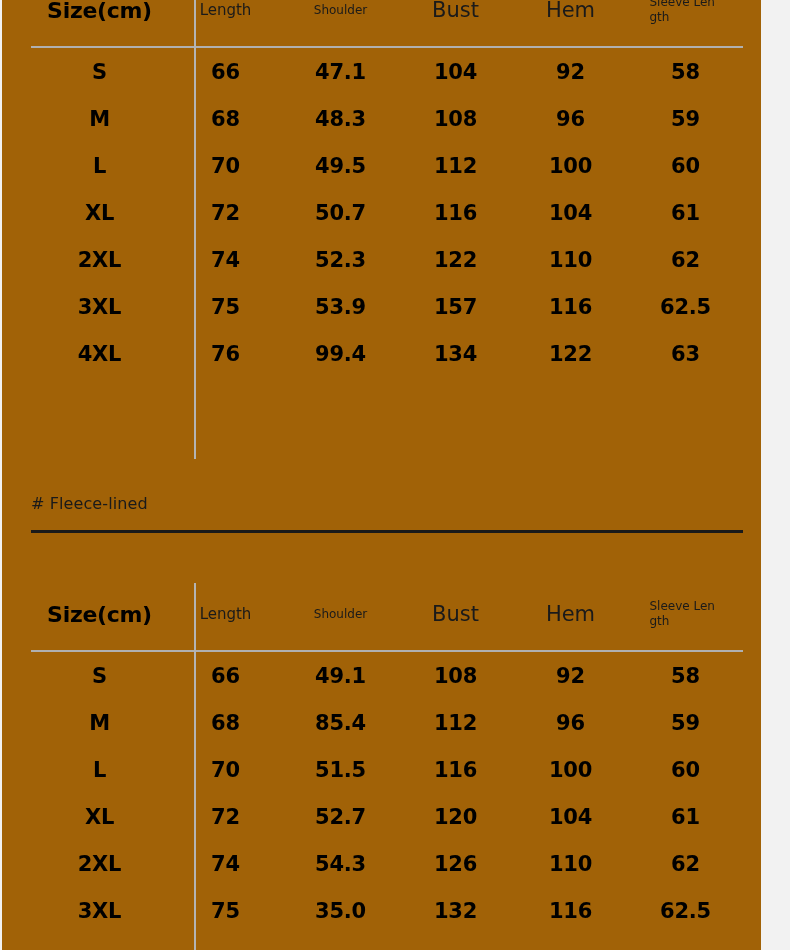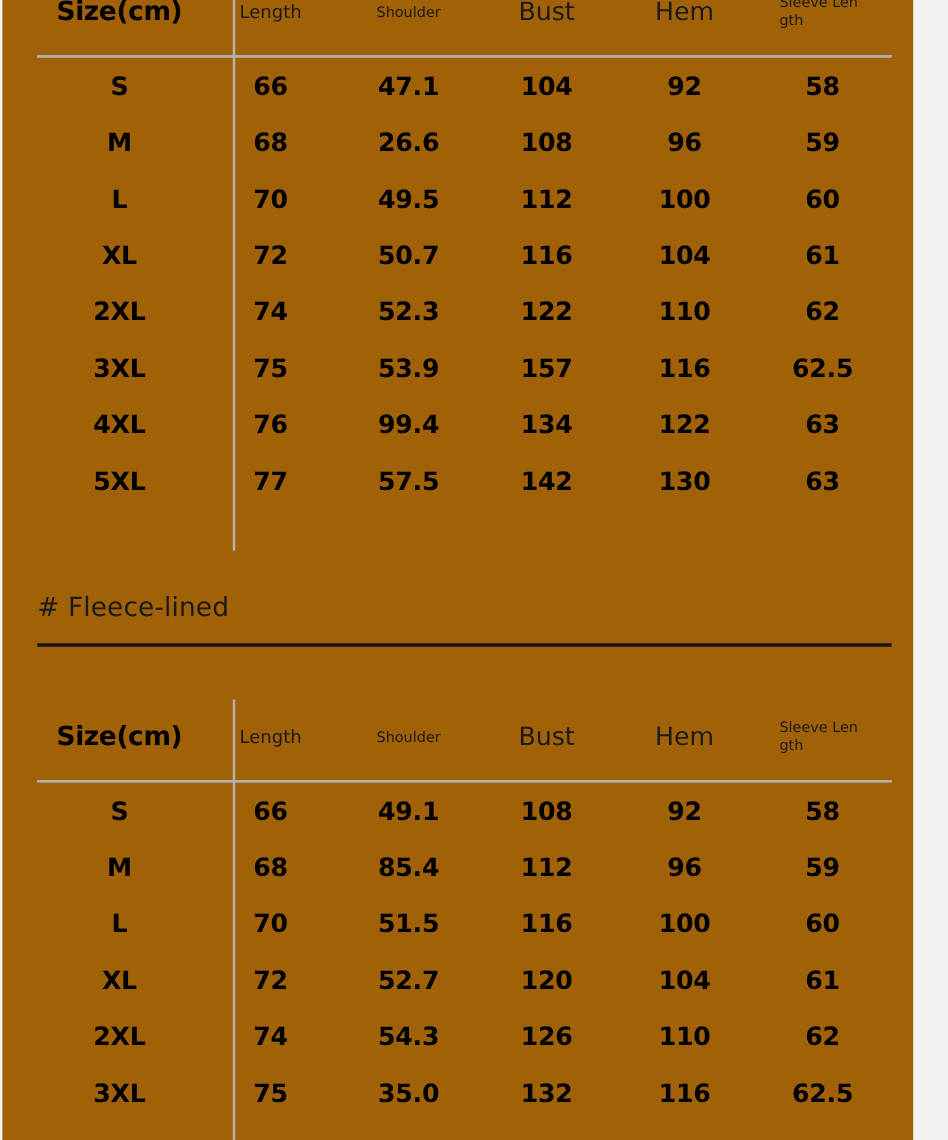--- a/index.html
+++ b/index.html
@@ -94,21 +94,21 @@
     width: 2px;
     background: #b4b4b4;
     left: 163px;
   }
 
   
   .section {
     padding: 0;
   }
   .section-title {
-    font-size: 22px;
+    font-size: 16px;
     font-weight: normal;
     color: #1a1a1a;
     letter-spacing: 0.1px;
   }
   .section-rule {
     height: 3px;
     background: #1a1a1a;
     margin-top: 17px;
   }
 </style>
@@ -145,21 +145,21 @@
             <td class="size-cell">S</td>
             <td>66</td>
             <td>47.1</td>
             <td>104</td>
             <td>92</td>
             <td>58</td>
           </tr>
           <tr>
             <td class="size-cell">M</td>
             <td>68</td>
-            <td>26.6</td>
+            <td>48.3</td>
             <td>108</td>
             <td>96</td>
             <td>59</td>
           </tr>
           <tr>
             <td class="size-cell">L</td>
             <td>70</td>
             <td>49.5</td>
             <td>112</td>
             <td>100</td>
@@ -188,28 +188,20 @@
             <td>157</td>
             <td>116</td>
             <td>62.5</td>
           </tr>
           <tr>
             <td class="size-cell">4XL</td>
             <td>76</td>
             <td>99.4</td>
             <td>134</td>
             <td>122</td>
-            <td>63</td>
-          </tr>
-          <tr>
-            <td class="size-cell">5XL</td>
-            <td>77</td>
-            <td>57.5</td>
-            <td>142</td>
-            <td>130</td>
             <td>63</td>
           </tr>
         </tbody>
     </table>
   </div>
 
   <div class="section" style="position:absolute; left:29px; top:494px; width:712px;">
     <div class="section-title"># Fleece-lined</div>
     <div class="section-rule"></div>
   </div>

